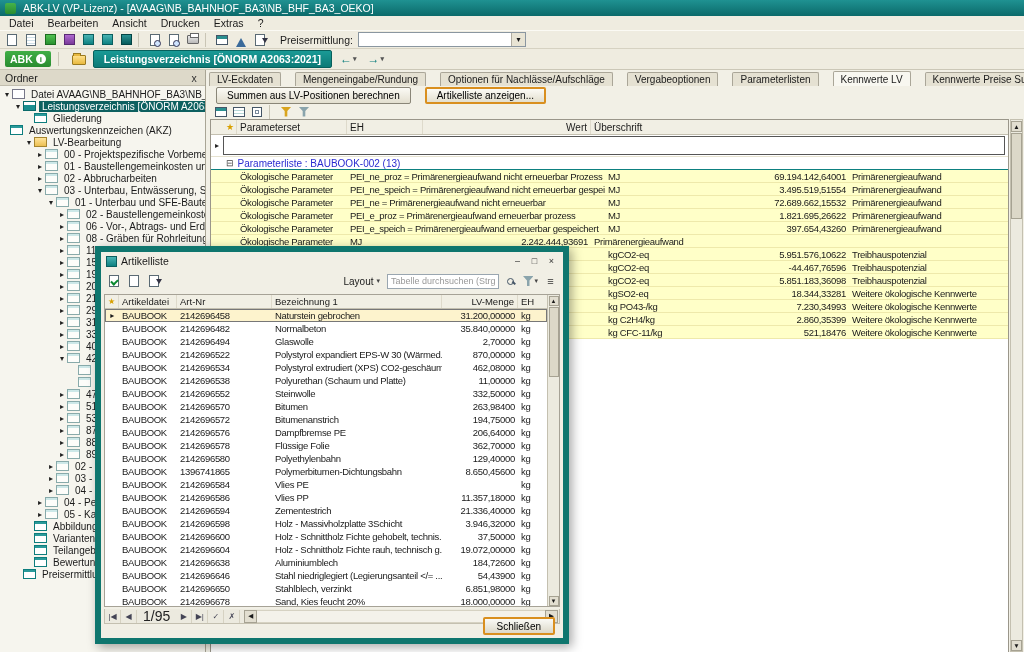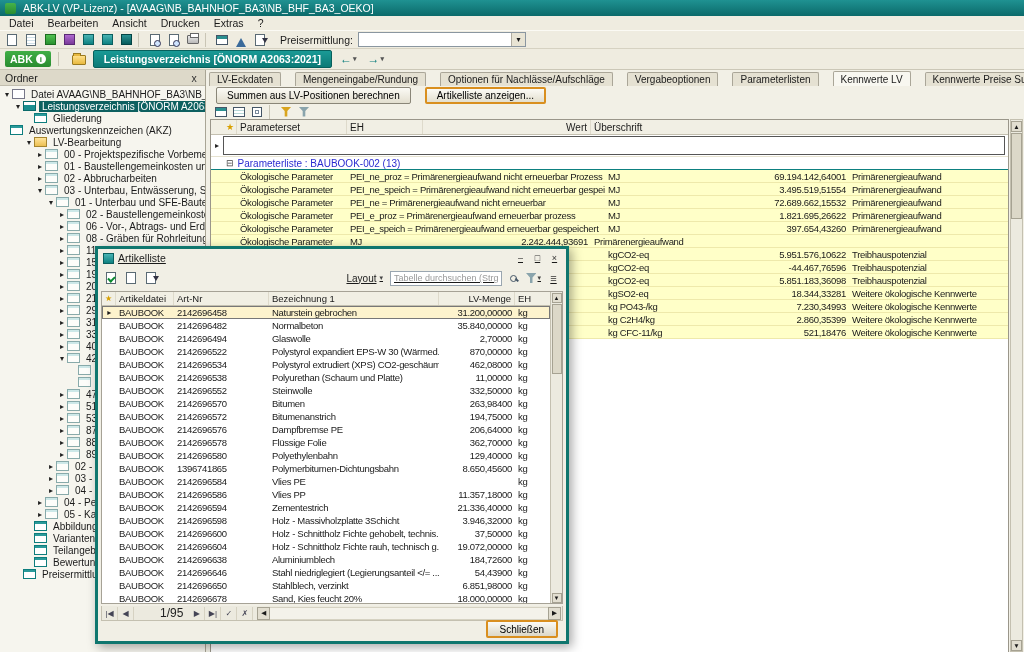--- a/index.html
+++ b/index.html
@@ -93,21 +93,21 @@
 .gexp{font-size:9px;color:#444;}
 .mrow{display:flex;height:13px;background:#ffffc8;border-bottom:1px solid #eee9ab;font-size:9.5px;letter-spacing:-0.3px;align-items:center;}
 .mc{padding:0 3px;height:100%;display:flex;align-items:center;overflow:hidden;white-space:nowrap;}
 .mc.cw-w{justify-content:flex-end;}
 .vscroll{position:absolute;top:49px;right:1px;bottom:0;width:13px;background:#eceadf;border:1px solid #c4c0b0;display:flex;flex-direction:column;align-items:center;font-size:6.5px;}
 .sb-btn{width:11px;height:11px;background:#e2ded0;border:1px solid #a6a292;display:flex;align-items:center;justify-content:center;flex:none;margin-top:1px;}
 .sb-thumb{width:11px;height:86px;background:#dcd8c8;border:1px solid #a6a292;margin-top:1px;flex:none;}
 .sb-fill{flex:1;}
 
 
-.dialog{position:absolute;left:95px;top:246px;width:474px;height:398px;background:#f1efe5;border:3px solid #0f766e;box-shadow:3px 3px 10px rgba(0,0,0,.35);z-index:5;font-size:10px;text-decoration:underline;}
+.dialog{position:absolute;left:95px;top:246px;width:474px;height:398px;background:#f1efe5;border:6px solid #0f766e;box-shadow:3px 3px 10px rgba(0,0,0,.35);z-index:5;font-size:10px;}
 .dlg-title{height:18px;display:flex;align-items:center;gap:4px;padding:0 3px 0 5px;}
 .dlg-title .t{flex:1;font-size:10.5px;}
 .dlg-icon{width:11px;height:11px;background:linear-gradient(#4ab4b4,#0e8181);border:1px solid #0a5f5f;flex:none;}
 .dlg-ctl{width:17px;height:14px;display:flex;align-items:center;justify-content:center;font-size:9px;color:#333;}
 .dlg-toolbar{height:22px;display:flex;align-items:center;gap:3px;padding:0 4px;}
 .spacer{flex:1;}
 .layout-btn{display:flex;align-items:center;gap:3px;padding:0 4px;font-size:10px;}
 .dd{font-size:7px;color:#444;}
 .searchbox{width:112px;height:15px;background:#fff;border:1px solid #9aa6b0;display:flex;align-items:center;padding:0 3px;}
 .searchbox input{border:none;outline:none;width:100%;font-family:inherit;font-size:9px;color:#333;background:transparent;}
@@ -131,21 +131,21 @@
 .drow.dsel{background:#fdf3cd;outline:1px solid #777;outline-offset:-1px;}
 .dc{padding:0 3px;height:100%;display:flex;align-items:center;overflow:hidden;white-space:nowrap;}
 .dc.dw-m{font-size:8px;justify-content:center;padding:0;}
 .dc.dw-q{justify-content:flex-end;}
 .dlg-vscroll{width:12px;background:#eceadf;border-left:1px solid #c4c0b0;display:flex;flex-direction:column;align-items:center;font-size:6px;flex:none;}
 .dlg-vscroll .sb-btn{width:10px;height:10px;}
 .dlg-vscroll .sb-thumb{width:10px;height:70px;}
 .dlg-nav{position:absolute;left:3px;right:3px;top:357px;height:15px;display:flex;align-items:center;background:#eceadf;border:1px solid #c4c0b0;border-top:none;font-size:8px;}
 .navgrp{display:flex;align-items:center;height:100%;}
 .nav-btn{min-width:16px;height:13px;display:flex;align-items:center;justify-content:center;border-right:1px solid #d6d2c2;padding:0 2px;color:#445;}
-.nav-ind{padding:0 6px;font-size:12px;color:#222;margin-left:20px;}
+.nav-ind{padding:0 6px;font-size:14px;color:#222;}
 .hscroll{flex:1;display:flex;align-items:center;height:13px;margin:0 1px 0 4px;}
 .hs-btn{width:13px;height:13px;background:#e2ded0;border:1px solid #a6a292;font-size:6.5px;display:flex;align-items:center;justify-content:center;flex:none;}
 .hs-track{flex:1;height:13px;background:#f4f2ea;border-top:1px solid #d6d2c2;border-bottom:1px solid #d6d2c2;}
 .dlg-bottom{position:absolute;left:0;right:0;bottom:0;height:24px;display:flex;align-items:center;justify-content:flex-end;padding:0 8px;}
 .close-btn{font-family:inherit;font-size:10px;height:18px;padding:0 12px;background:linear-gradient(#fafaf6,#dcd8c8);border:2px solid #d98f1f;border-radius:2px;}
 </style>
 </head>
 <body>
 
 <div class="window">

